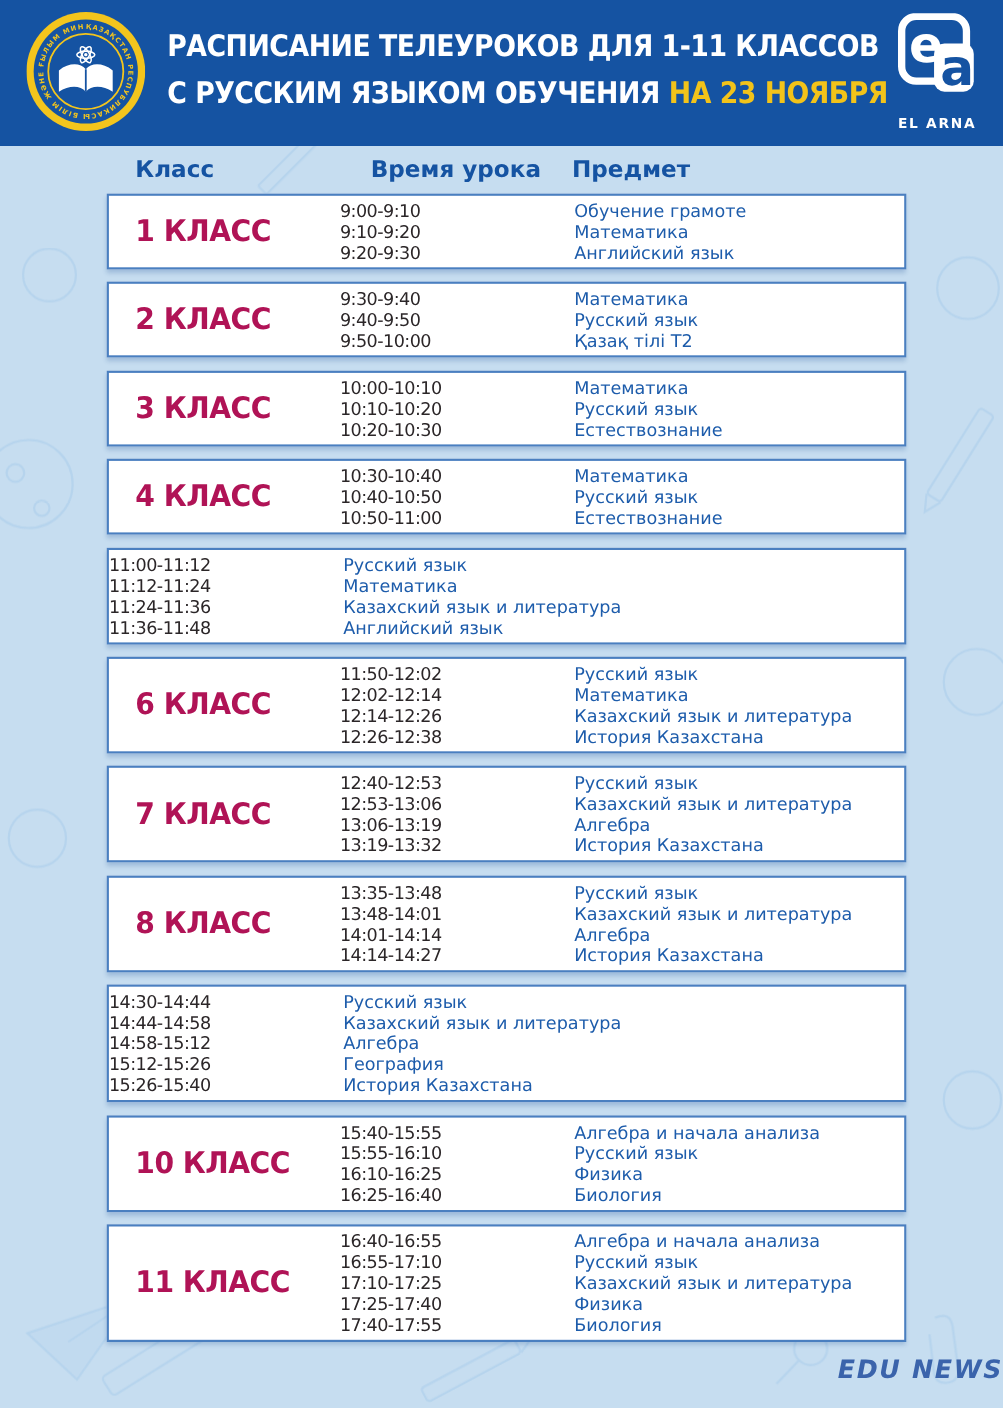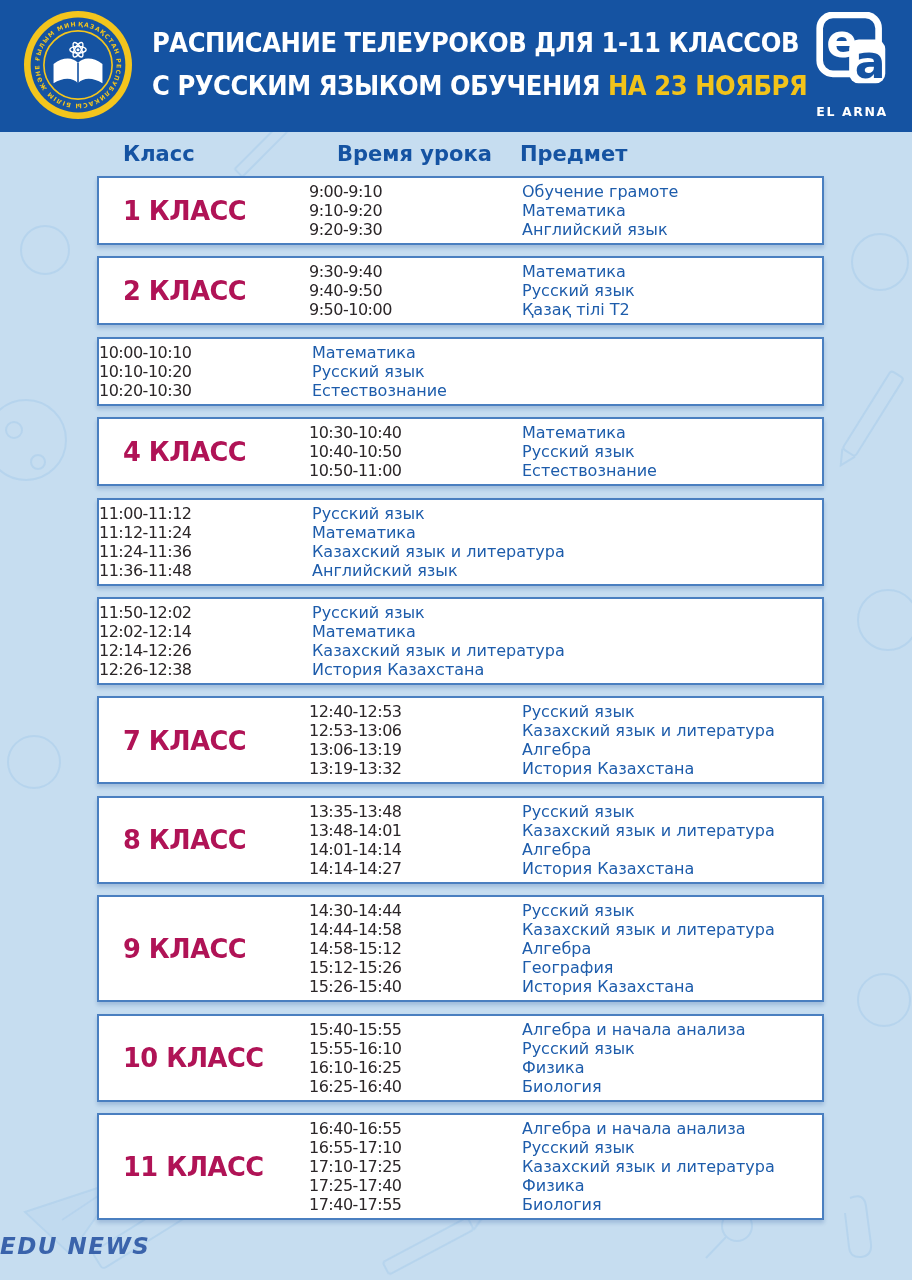--- a/index.html
+++ b/index.html
@@ -38,21 +38,21 @@
   .class-cell{flex:0 0 210px;width:210px;padding-left:24px;box-sizing:border-box;}
   .class-label{color:var(--class-crimson,#b01356);font-size:27px;font-weight:bold;
                letter-spacing:-0.5px;display:inline-block;white-space:nowrap;
                transform:scaleX(0.95);transform-origin:left center;}
   .lessons{flex:1;}
   .lesson-row{display:flex;line-height:19px;font-size:16px;}
   .time{flex:0 0 213px;color:var(--time-black,#2b2628);letter-spacing:-0.5px;}
   .subject{flex:1;color:var(--subject-blue,#1d5cab);white-space:nowrap;}
 
   
-  .footer{position:absolute;left:0;top:1233px;width:912px;text-align:left;
+  .footer{position:absolute;left:0;top:1233px;width:912px;text-align:right;
           color:var(--footer-blue,#3a63ab);font-weight:bold;font-style:italic;
           font-size:23px;letter-spacing:1.5px;}
 </style>
 </head>
 <body>
 
 <div class="page">
 
   <svg class="doodles" viewBox="0 0 912 1280">
     <g stroke="#aacdeb" fill="none" stroke-width="2" opacity="0.55">
@@ -172,20 +172,23 @@
             <span class="subject">Русский язык</span>
           </div>
           <div class="lesson-row">
             <span class="time">9:50-10:00</span>
             <span class="subject">Қазақ тілі Т2</span>
           </div>
         </div>
   </section>
 
   <section class="card">
+    <div class="class-cell">
+      <span class="class-label">3 КЛАСС</span>
+    </div>
     <div class="lessons">
           <div class="lesson-row">
             <span class="time">10:00-10:10</span>
             <span class="subject">Математика</span>
           </div>
           <div class="lesson-row">
             <span class="time">10:10-10:20</span>
             <span class="subject">Русский язык</span>
           </div>
           <div class="lesson-row">
@@ -230,20 +233,23 @@
             <span class="subject">Казахский язык и литература</span>
           </div>
           <div class="lesson-row">
             <span class="time">11:36-11:48</span>
             <span class="subject">Английский язык</span>
           </div>
         </div>
   </section>
 
   <section class="card">
+    <div class="class-cell">
+      <span class="class-label">6 КЛАСС</span>
+    </div>
     <div class="lessons">
           <div class="lesson-row">
             <span class="time">11:50-12:02</span>
             <span class="subject">Русский язык</span>
           </div>
           <div class="lesson-row">
             <span class="time">12:02-12:14</span>
             <span class="subject">Математика</span>
           </div>
           <div class="lesson-row">
@@ -299,23 +305,20 @@
             <span class="subject">Алгебра</span>
           </div>
           <div class="lesson-row">
             <span class="time">14:14-14:27</span>
             <span class="subject">История Казахстана</span>
           </div>
         </div>
   </section>
 
   <section class="card">
-    <div class="class-cell">
-      <span class="class-label">9 КЛАСС</span>
-    </div>
     <div class="lessons">
           <div class="lesson-row">
             <span class="time">14:30-14:44</span>
             <span class="subject">Русский язык</span>
           </div>
           <div class="lesson-row">
             <span class="time">14:44-14:58</span>
             <span class="subject">Казахский язык и литература</span>
           </div>
           <div class="lesson-row">

